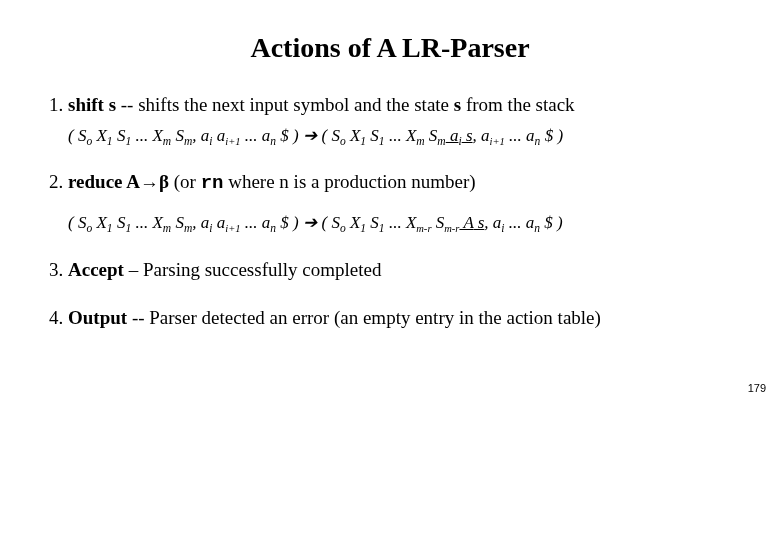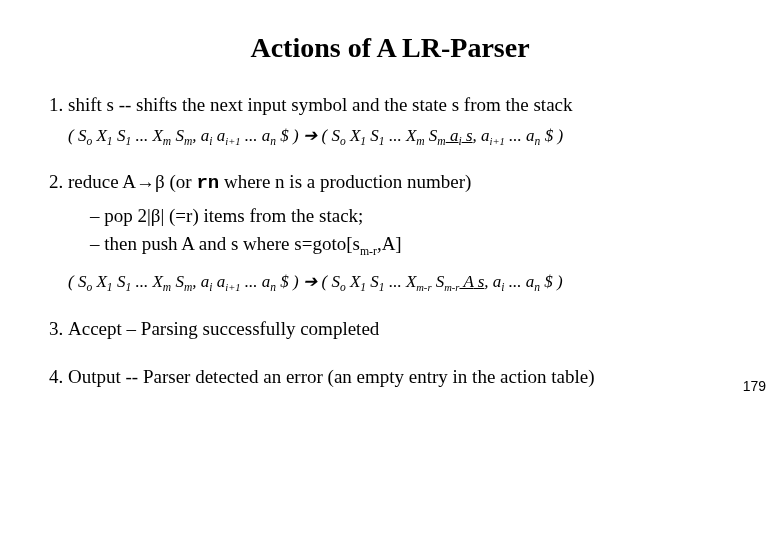--- a/index.html
+++ b/index.html
@@ -44,29 +44,29 @@
     margin: 6px 0 0 0;
     padding-left: 22px;
   }
   .sub li {
     list-style: none;
     text-indent: -14px;
     padding-left: 14px;
     margin: 2px 0;
   }
   .sub li::before { content: "– "; }
-  .bold { font-weight: normal; }
+  .bold { font-weight: bold; }
   sub { font-size: 0.68em; vertical-align: sub; line-height: 0; }
   .small-sub { font-size: 0.62em; }
   .arrow { font-family: Arial, sans-serif; }
   .pagenum {
     position: absolute;
     right: 14px;
     bottom: 10px;
-    font-size: 14px;
+    font-size: 11px;
     font-family: Arial, sans-serif;
   }
   .mono { font-family: "Courier New", monospace; font-weight: bold; }
 </style>
 </head>
 <body>
 
 <div class="page">
 
   <h1 class="title">Actions of A LR-Parser</h1>
@@ -75,24 +75,20 @@
 
     <li>
       <span class="bold">shift s</span><span>  -- shifts the next input symbol and the state </span><span class="bold">s</span><span> from the stack</span>
       <div class="stackline">
         <span>( S</span><sub>o</sub><span> X</span><sub>1</sub><span> S</span><sub>1</sub><span> ... X</span><sub>m</sub><span> S</span><sub>m</sub><span>, a</span><sub>i</sub><span> a</span><sub class="small-sub">i+1</sub><span> ... a</span><sub>n</sub><span> $ )  </span><span class="arrow">➔</span><span>  ( S</span><sub>o</sub><span> X</span><sub>1</sub><span> S</span><sub>1</sub><span> ... X</span><sub>m</sub><span> S</span><sub>m</sub><u><span> a</span><sub>i</sub><span> s</span></u><span>, a</span><sub class="small-sub">i+1</sub><span> ... a</span><sub>n</sub><span> $ )</span>
       </div>
     </li>
 
     <li>
       <span class="bold">reduce A</span><span class="bold">→</span><span class="bold">β</span><span>   (or </span><span class="mono">rn</span><span> where n is a production number)</span>
-      <ul class="sub">
-        <li><span>pop 2|</span><span class="bold">β</span><span>|  (=r) items from the stack;</span></li>
-        <li><span>then push </span><span class="bold">A</span><span> and </span><span class="bold">s</span><span>  where  </span><span class="bold">s=goto[s</span><sub class="bold small-sub">m-r</sub><span class="bold">,A]</span></li>
-      </ul>
       <div class="stackline" style="margin-top:14px;">
         <span>( S</span><sub>o</sub><span> X</span><sub>1</sub><span> S</span><sub>1</sub><span> ... X</span><sub>m</sub><span> S</span><sub>m</sub><span>, a</span><sub>i</sub><span> a</span><sub class="small-sub">i+1</sub><span> ... a</span><sub>n</sub><span> $ )  </span><span class="arrow">➔</span><span>  ( S</span><sub>o</sub><span> X</span><sub>1</sub><span> S</span><sub>1</sub><span> ... X</span><sub class="small-sub">m-r</sub><span> S</span><sub class="small-sub">m-r</sub><u><span> A</span><span> s</span></u><span>, a</span><sub>i</sub><span> ... a</span><sub>n</sub><span> $ )</span>
       </div>
     </li>
 
     <li>
       <span class="bold">Accept</span><span> – Parsing successfully completed</span>
     </li>
 
     <li class="tight">

